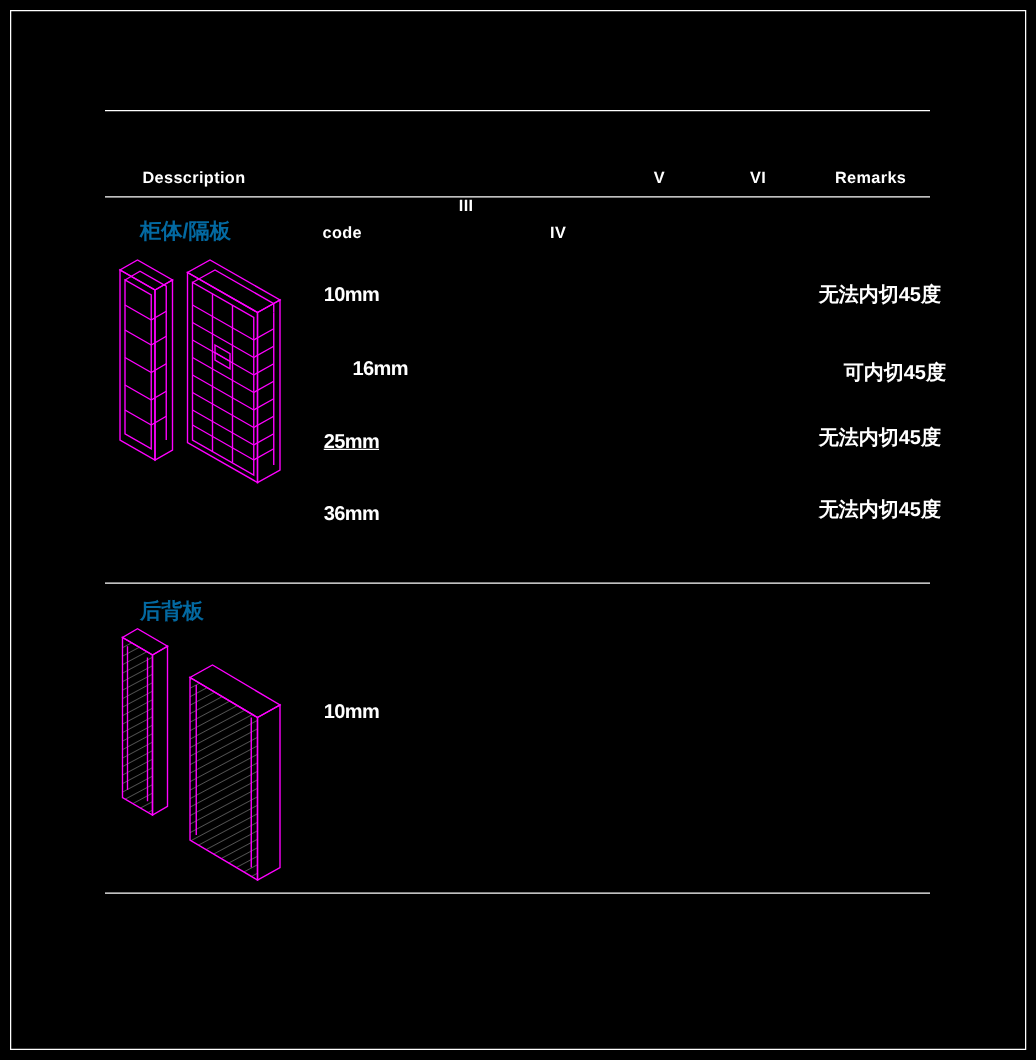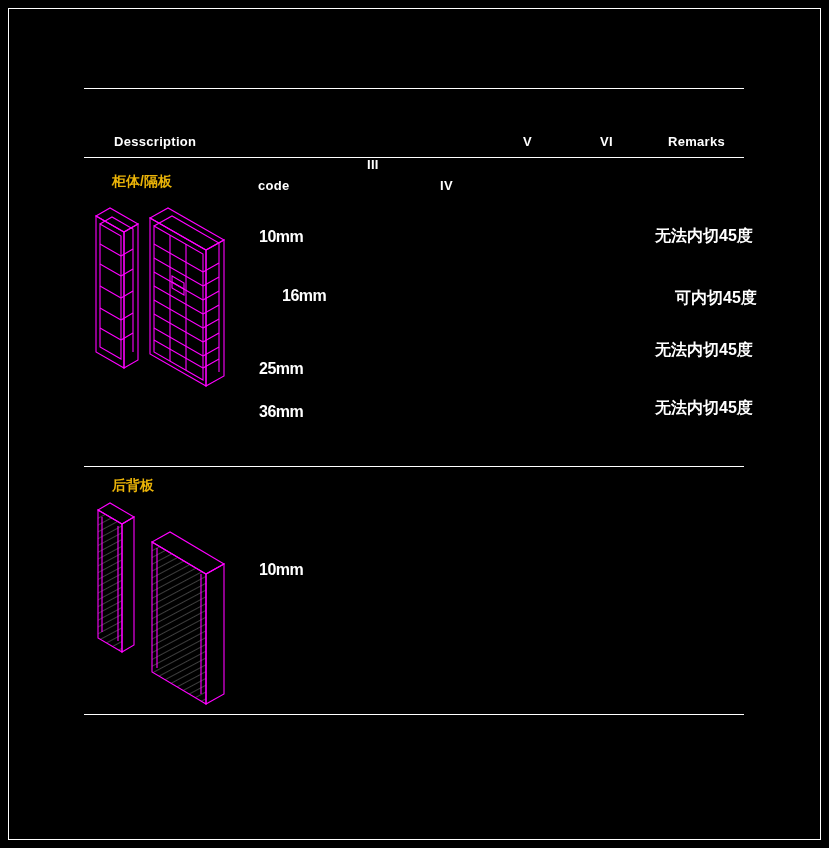--- a/index.html
+++ b/index.html
@@ -40,22 +40,22 @@
     position: absolute;
     color: #ffffff;
     font-size: 13px;
     font-weight: bold;
     letter-spacing: 0.3px;
     white-space: nowrap;
   }
   
   .group-title {
     position: absolute;
-    color: #eab308;
-    font-size: 14px;
+    color: #0369a1;
+    font-size: 17px;
     font-weight: bold;
     white-space: nowrap;
   }
   
   .code-val {
     position: absolute;
     color: #ffffff;
     font-size: 16px;
     font-weight: bold;
     letter-spacing: -0.5px;
@@ -91,21 +91,21 @@
   <div class="hdr" style="left:367px; top:134px;margin-top:23px;">III</div>
   <div class="hdr" style="left:440px; top:134px;margin-top:44px;">IV</div>
   <div class="hdr" style="left:523px; top:134px;">V</div>
   <div class="hdr" style="left:600px; top:134px;">VI</div>
   <div class="hdr" style="left:668px; top:134px;">Remarks</div>
 
   <div class="group-title" style="left:112px; top:173px;">柜体/隔板</div>
 
   <div class="code-val" style="left:259px; top:228px;">10mm</div>
   <div class="code-val" style="left:259px; top:287px;margin-left:23px;">16mm</div>
-  <div class="code-val" style="left:259px; top:360px;">25mm</div>
+  <div class="code-val" style="left:259px; top:345px;text-decoration:underline;">25mm</div>
   <div class="code-val" style="left:259px; top:403px;">36mm</div>
 
   <div class="remark-val" style="left:655px; top:226px;">无法内切45度</div>
   <div class="remark-val" style="left:675px; top:288px;">可内切45度</div>
   <div class="remark-val" style="left:655px; top:340px;">无法内切45度</div>
   <div class="remark-val" style="left:655px; top:398px;">无法内切45度</div>
 
   <div class="group-title" style="left:112px; top:477px;">后背板</div>
 
   <div class="code-val" style="left:259px; top:561px;">10mm</div>

